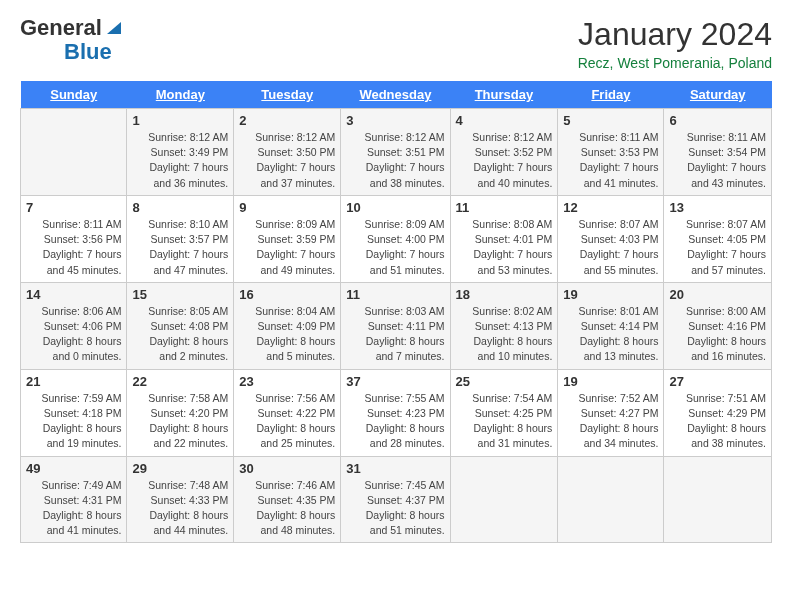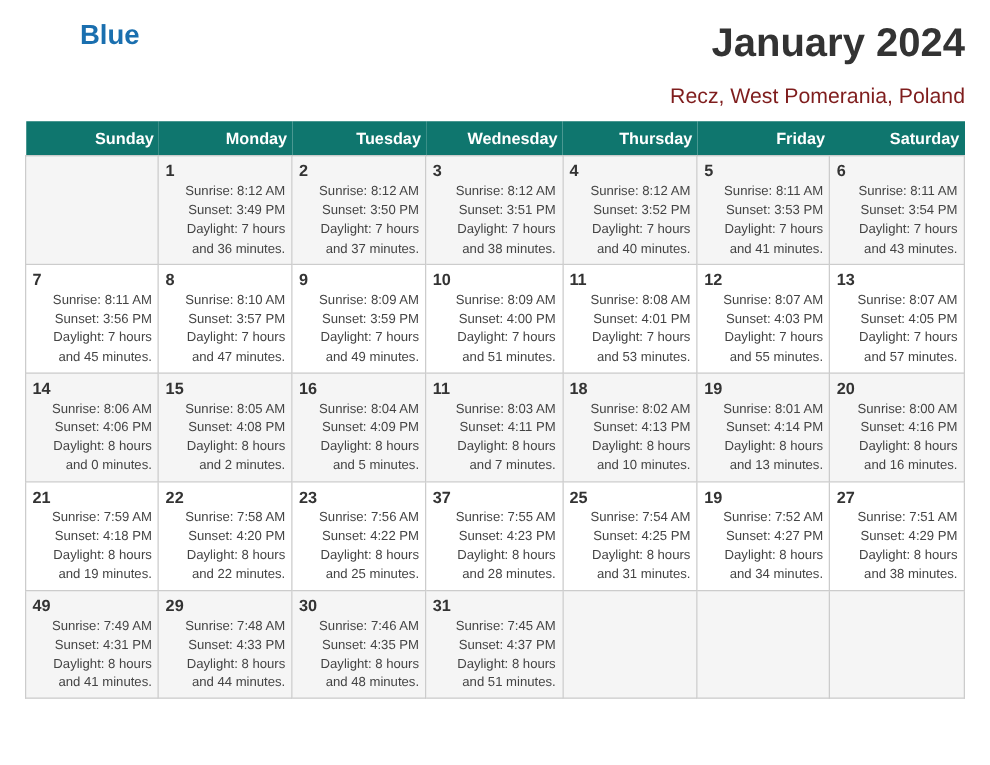--- a/index.html
+++ b/index.html
@@ -30,40 +30,41 @@
       font-size: 22px;
       font-weight: bold;
       color: #1a6faf;
       margin-left: 44px;
     }
     .title-area {
       text-align: right;
     }
     .month-title {
       font-size: 32px;
-      font-weight: bold;
+      font-weight: normal;
       color: #333;
     }
     .location-title {
-      font-size: 17px;
-      color: #7f1d1d;
-      margin-top: 14px;
+      font-size: 14px;
+      color: #15803d;
+      margin-top: 2px;
     }
     table {
       width: 100%;
       border-collapse: collapse;
       font-size: 11px;
     }
     thead tr th {
-      background-color: #0f766e;
+      background-color: #3b82f6;
       color: #fff;
       padding: 6px 4px;
-      text-align: right;
+      text-align: center;
       font-size: 13px;
       font-weight: bold;
+      text-decoration: underline;
     }
     tbody tr td {
       border: 1px solid #ccc;
       vertical-align: top;
       padding: 4px 5px;
       width: 113px;
       min-height: 80px;
     }
     tbody tr:nth-child(odd) td {
       background-color: #f5f5f5;
@@ -86,20 +87,26 @@
     }
     .empty-cell {
       background-color: #f5f5f5;
     }
   </style>
 </head>
 <body>
 
 <div class="header-area">
   <div class="logo">
+    <div style="display:flex; align-items:center;">
+      <span class="logo-general">General</span>
+      <svg width="18" height="18" viewBox="0 0 18 18" style="margin-left:1px; margin-top:-2px;">
+        <polygon points="4,16 18,4 18,16" fill="#1a6faf"></polygon>
+      </svg>
+    </div>
     <span class="logo-blue">Blue</span>
   </div>
   <div class="title-area">
     <div class="month-title">January 2024</div>
     <div class="location-title">Recz, West Pomerania, Poland</div>
   </div>
 </div>
 
 <table>
   <thead>

